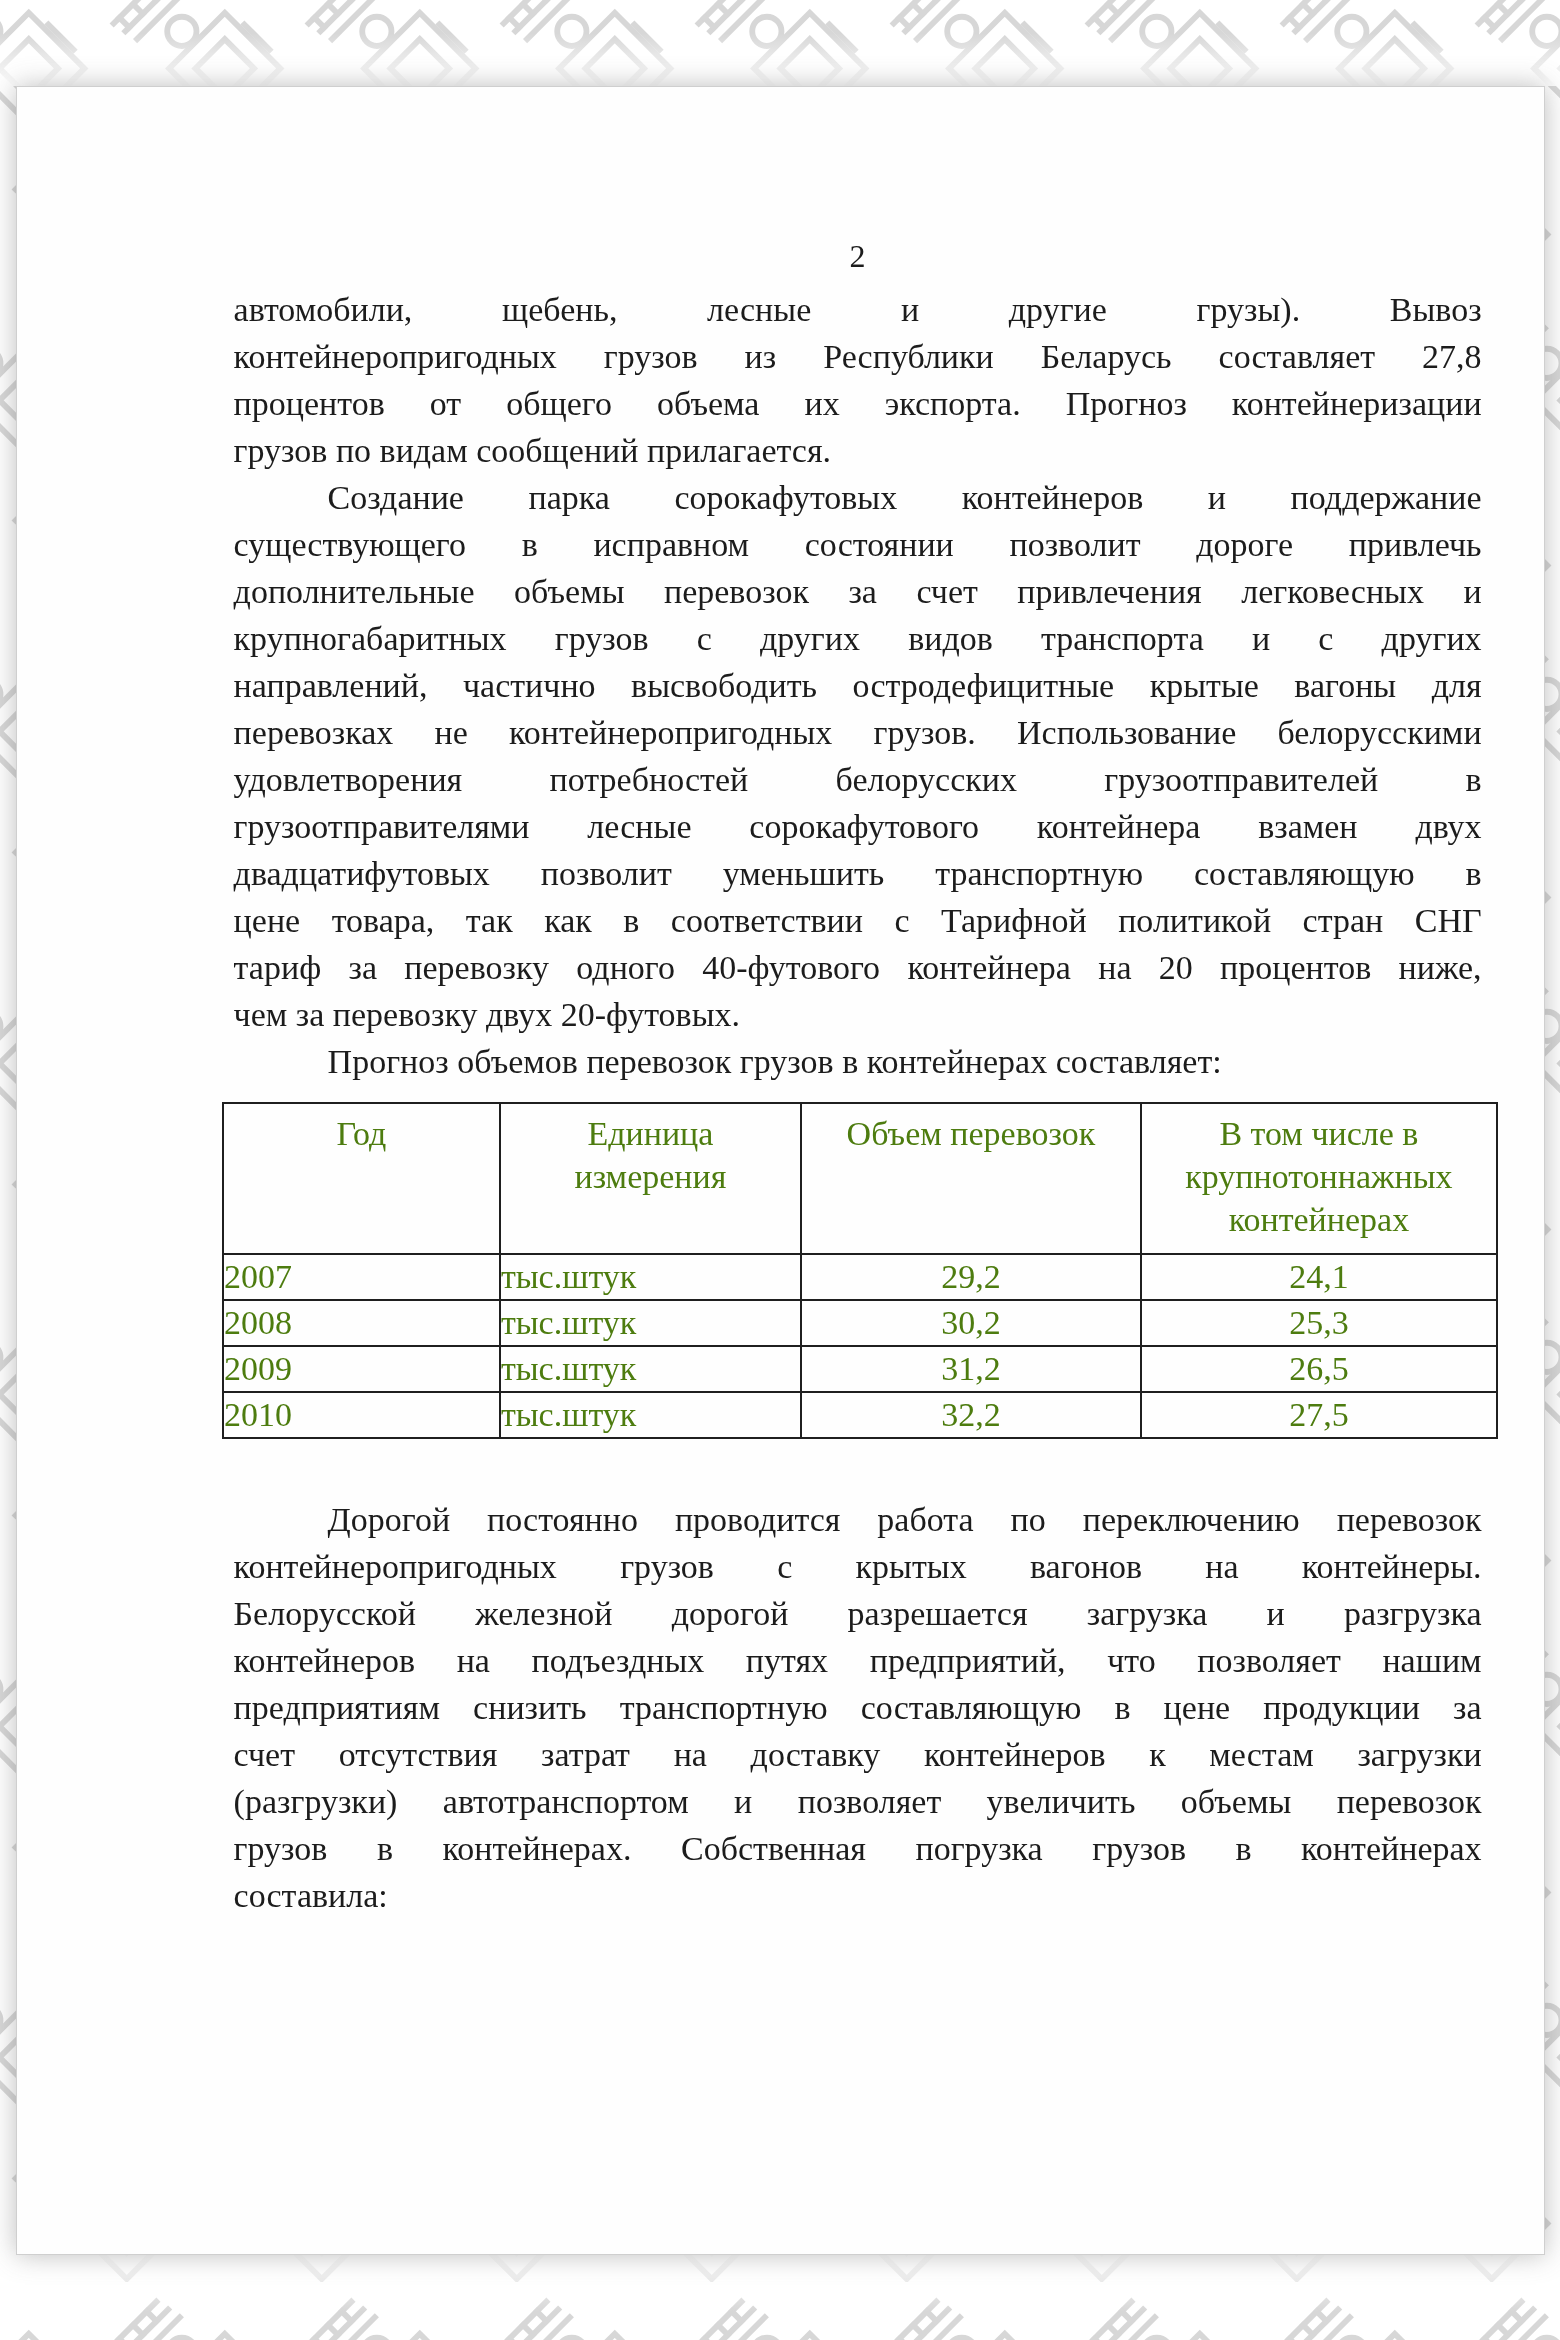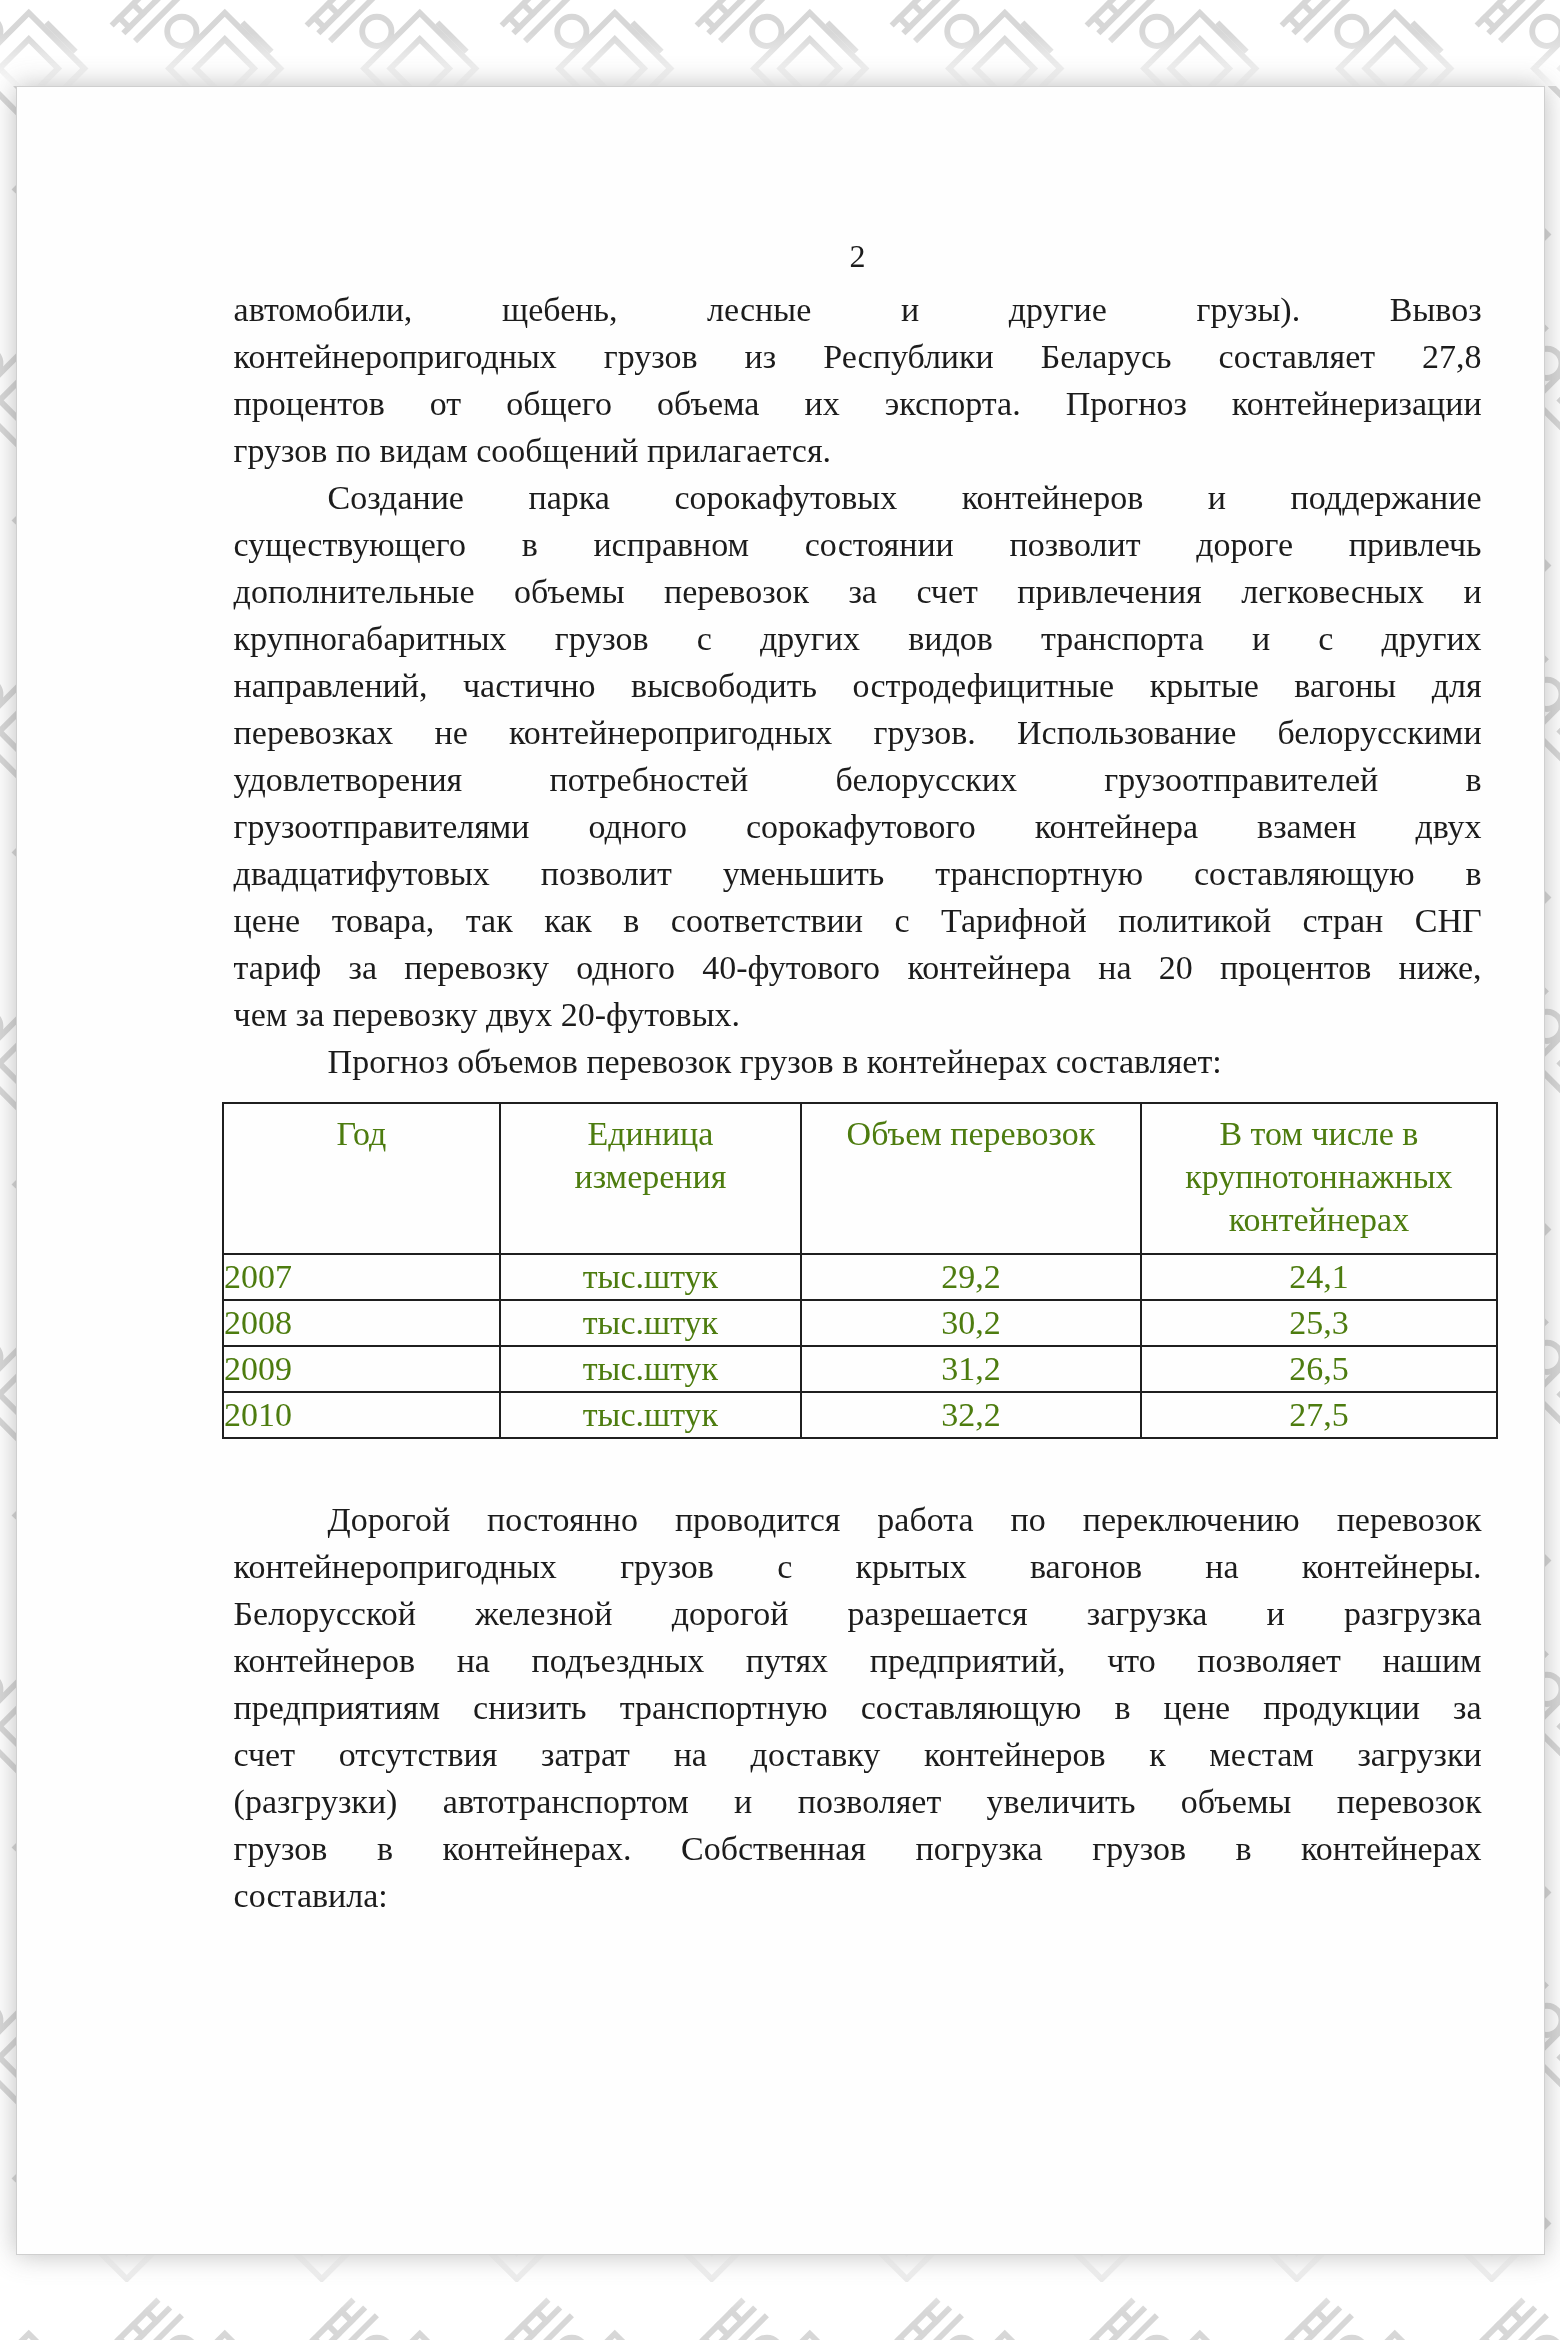--- a/index.html
+++ b/index.html
@@ -42,21 +42,21 @@
     overflow:hidden;
   }
   .doc-table thead th{
     vertical-align:top;text-align:center;line-height:43px;
     padding:7.8px 7.8px 11.7px;height:109px;
   }
   .doc-table tbody td{
     line-height:41px;height:40px;padding:1px 0 2px;vertical-align:middle;
   }
   td.year{text-align:left;padding-left:13.7px;}
-  td.unit{text-align:center;padding-left:17.6px;}
+  td.unit{text-align:left;padding-left:17.6px;}
   td.num{text-align:center;}
   #after-table{margin-top:57px;}
 </style>
 </head>
 <body>
 
 <div id="ornament-bg">
     <div class="tile" style="left: -98px; top: -39px;"><svg width="195" height="166" viewBox="0 0 200 170" xmlns="http://www.w3.org/2000/svg">
         <g fill="none" stroke="#d7d7d7" stroke-width="6">
           <path d="M14 66 L62 18"></path>
@@ -1864,21 +1864,21 @@
           <div class="line lline">грузов по видам сообщений прилагается.</div>
         </div>
         <div class="para">
           <div class="line jline indent">Создание парка сорокафутовых контейнеров и поддержание</div>
           <div class="line jline">существующего в исправном состоянии позволит дороге привлечь</div>
           <div class="line jline">дополнительные объемы перевозок за счет привлечения легковесных и</div>
           <div class="line jline">крупногабаритных грузов с других видов транспорта и с других</div>
           <div class="line jline">направлений, частично высвободить остродефицитные крытые вагоны для</div>
           <div class="line jline">перевозках не контейнеропригодных грузов. Использование белорусскими</div>
           <div class="line jline">удовлетворения потребностей белорусских грузоотправителей в</div>
-          <div class="line jline">грузоотправителями одного сорокафутового контейнера взамен двух</div>
+          <div class="line jline">грузоотправителями лесные сорокафутового контейнера взамен двух</div>
           <div class="line jline">двадцатифутовых позволит уменьшить транспортную составляющую в</div>
           <div class="line jline">цене товара, так как в соответствии с Тарифной политикой стран СНГ</div>
           <div class="line jline">тариф за перевозку одного 40-футового контейнера на 20 процентов ниже,</div>
           <div class="line lline">чем за перевозку  двух 20-футовых.</div>
         </div>
         <div class="para">
           <div class="line lline indent">Прогноз объемов перевозок грузов в контейнерах составляет:</div>
         </div>
       </div>
     <table class="doc-table">

